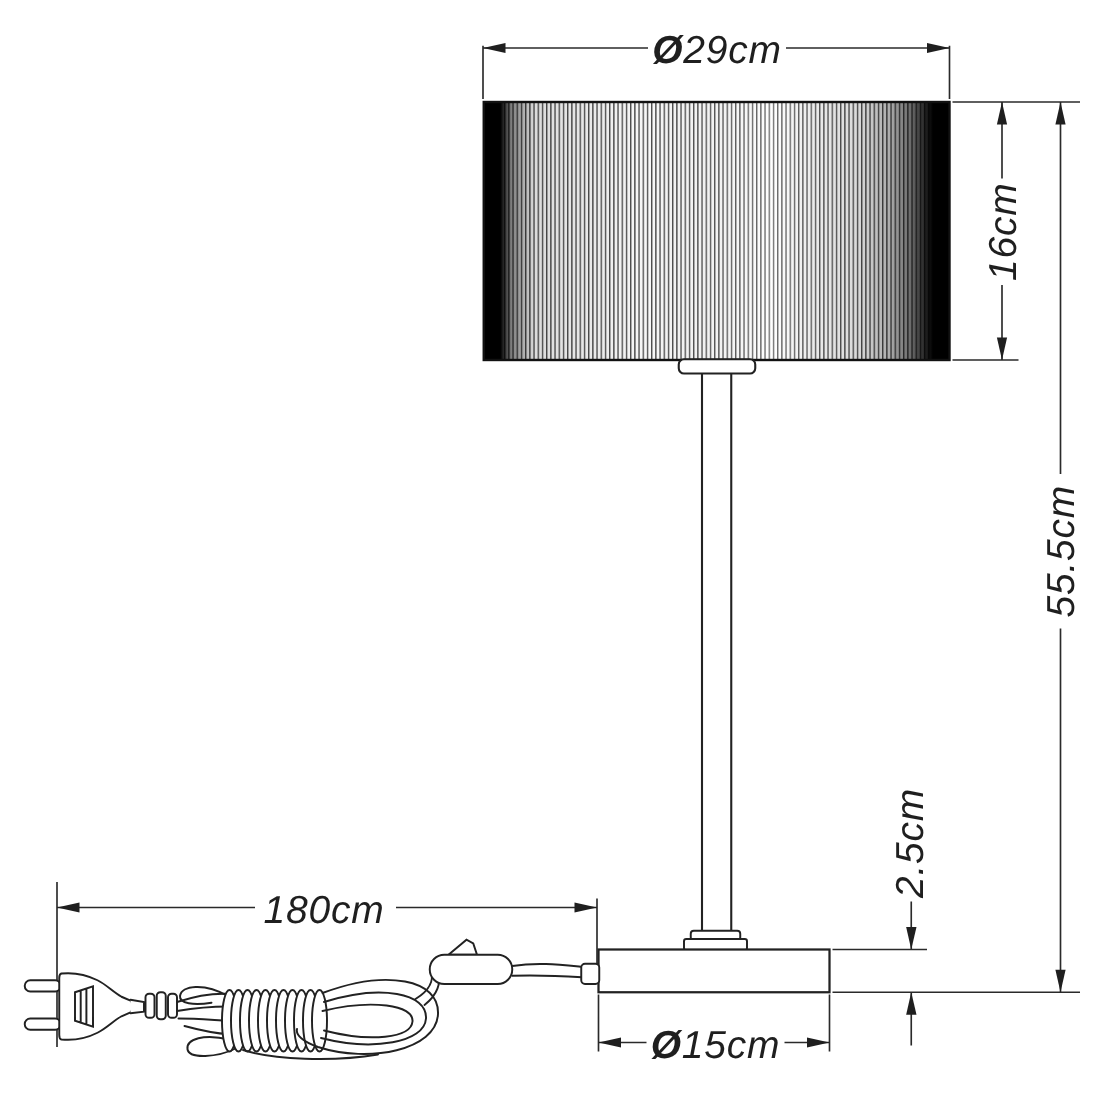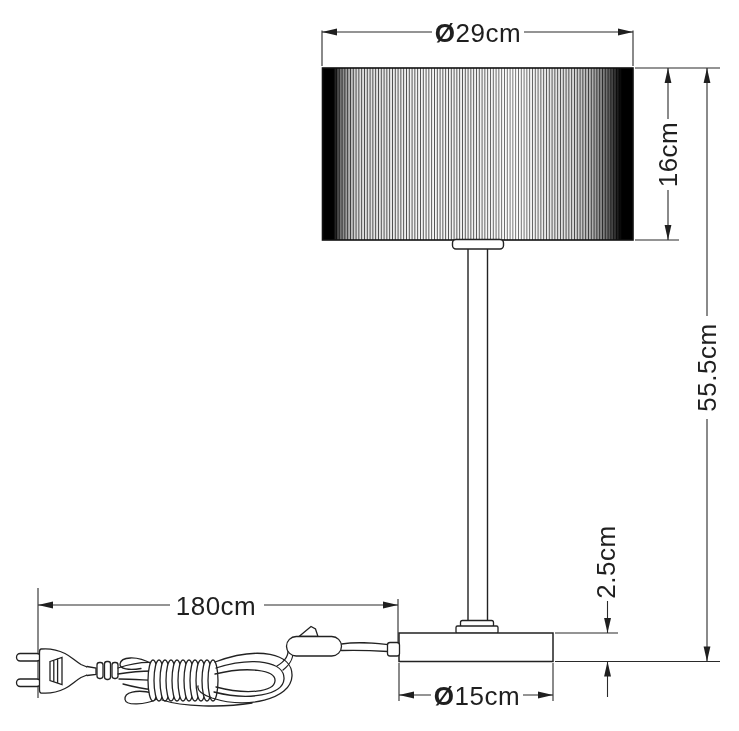--- a/index.html
+++ b/index.html
@@ -1,17 +1,17 @@
 <!DOCTYPE html>
 <html><head>
 <meta charset="utf-8">
 <style>
   html,body{margin:0;padding:0;background:#ffffff;}
   body{width:739px;height:731px;overflow:hidden;font-family:"Liberation Sans",sans-serif;}
-  .stage{position:relative;width:739px;height:731px;background:#fff;}
+  .stage{position:relative;width:739px;height:731px;background:#fff;font-style:italic;}
   svg{display:block;}
   .dim-text{font-family:"Liberation Sans",sans-serif;font-size:26px;letter-spacing:0.5px;fill:#1f1f1f;font-weight:400;}
   .dia-sym{font-weight:700;}
 </style>
 </head>
 <body>
 
 <div class="stage">
 <svg width="739" height="731" viewBox="0 0 739 731" xmlns="http://www.w3.org/2000/svg">
   <defs>

